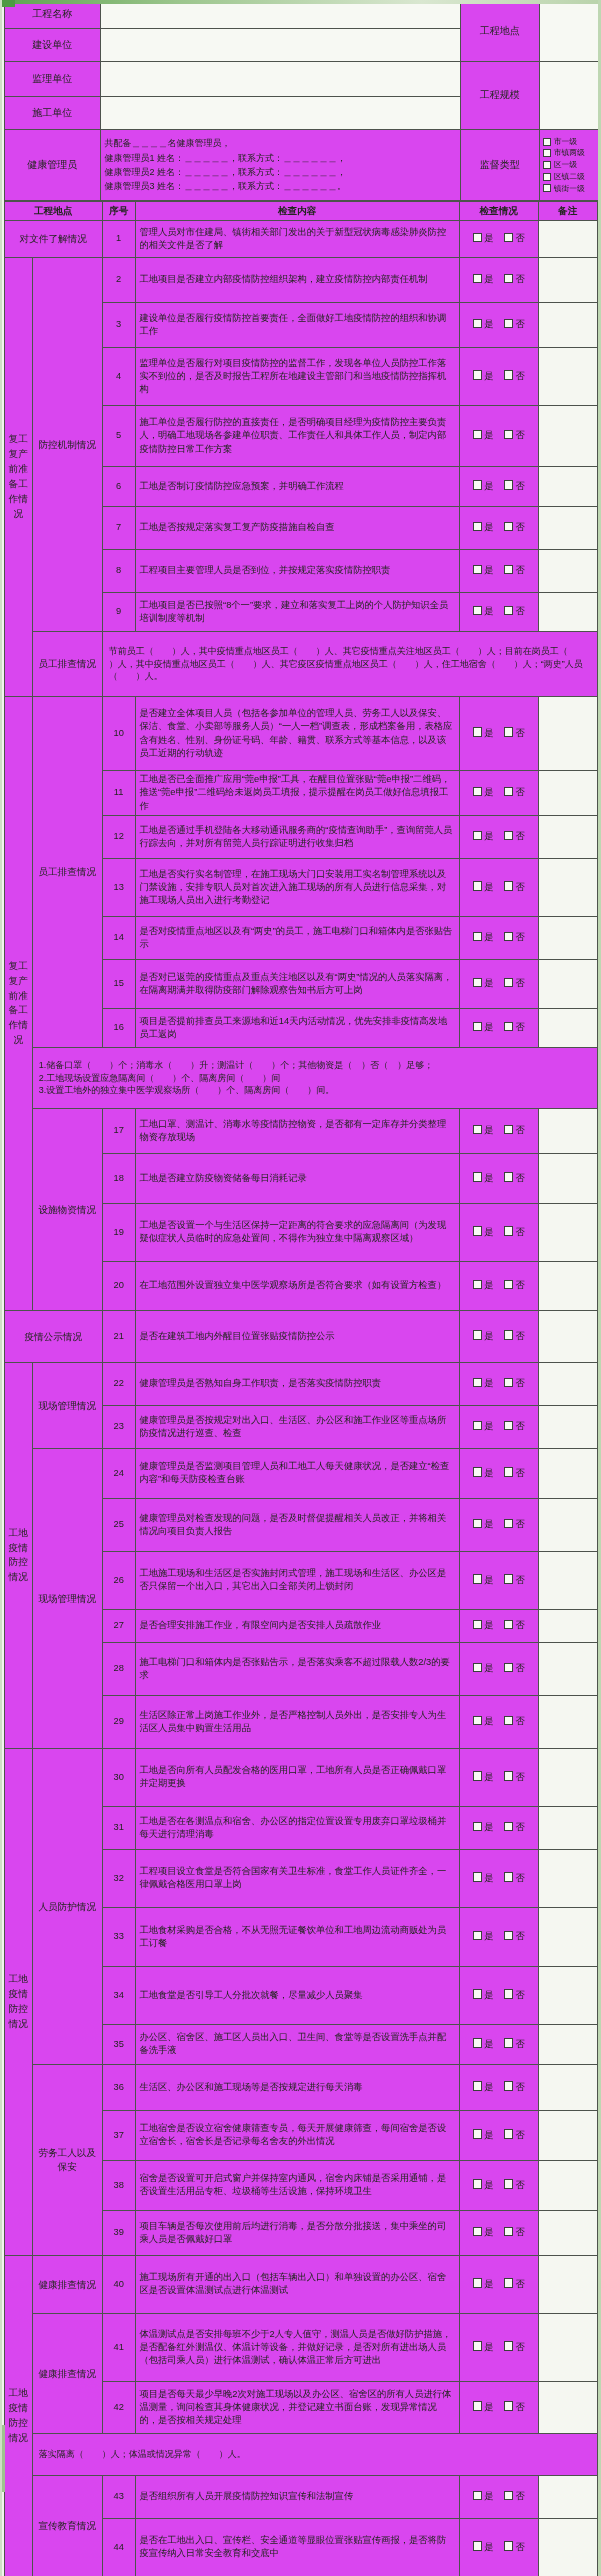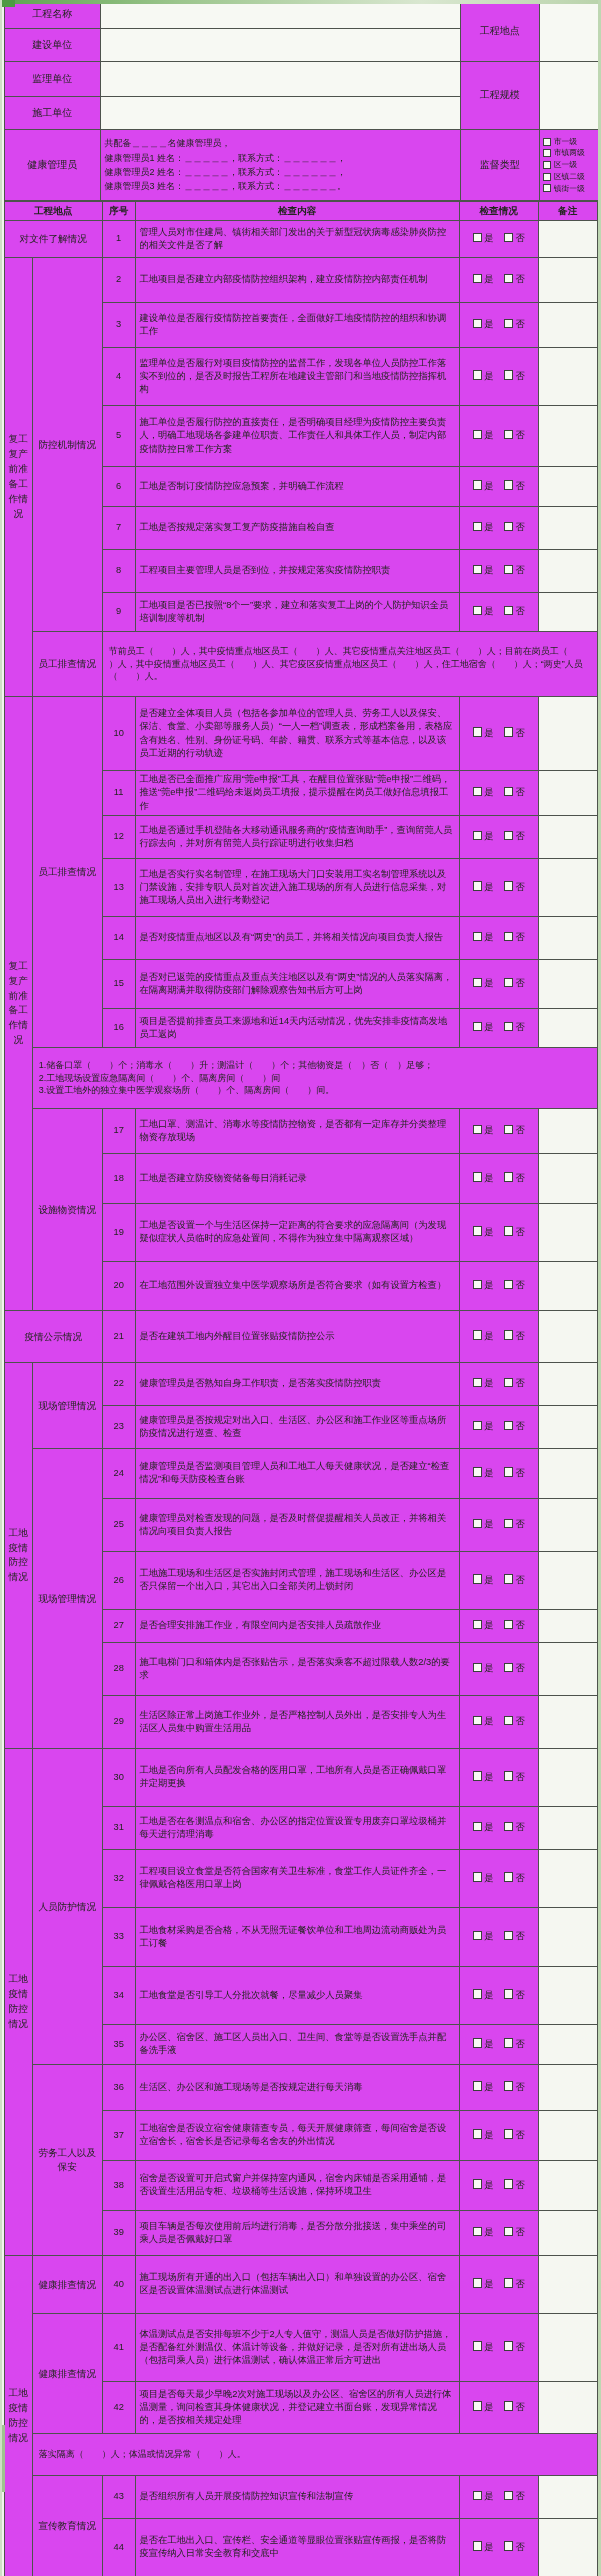--- a/index.html
+++ b/index.html
@@ -208,21 +208,21 @@
           <td class="rem"></td>
         </tr>
         <tr style="height: 58px;">
           <td class="num">13</td>
           <td class="txt">工地是否实行实名制管理，在施工现场大门口安装用工实名制管理系统以及门禁设施，安排专职人员对首次进入施工现场的所有人员进行信息采集，对施工现场人员出入进行考勤登记</td>
           <td class="chk"><span class="pair"><span class="box"></span><span>是</span></span><span class="pair"><span class="box"></span><span>否</span></span></td>
           <td class="rem"></td>
         </tr>
         <tr style="height: 43px;">
           <td class="num">14</td>
-          <td class="txt">是否对疫情重点地区以及有“两史”的员工，并将相关情况向项目负责人报告</td>
+          <td class="txt">是否对疫情重点地区以及有“两史”的员工，施工电梯门口和箱体内是否张贴告示</td>
           <td class="chk"><span class="pair"><span class="box"></span><span>是</span></span><span class="pair"><span class="box"></span><span>否</span></span></td>
           <td class="rem"></td>
         </tr>
         <tr style="height: 49px;">
           <td class="num">15</td>
           <td class="txt">是否对已返莞的疫情重点及重点关注地区以及有“两史”情况的人员落实隔离，在隔离期满并取得防疫部门解除观察告知书后方可上岗</td>
           <td class="chk"><span class="pair"><span class="box"></span><span>是</span></span><span class="pair"><span class="box"></span><span>否</span></span></td>
           <td class="rem"></td>
         </tr>
         <tr style="height: 39px; margin-left: 16px;">
@@ -278,21 +278,21 @@
         </tr>
         <tr style="height: 43px;">
           <td class="num">23</td>
           <td class="txt">健康管理员是否按规定对出入口、生活区、办公区和施工作业区等重点场所防疫情况进行巡查、检查</td>
           <td class="chk"><span class="pair"><span class="box"></span><span>是</span></span><span class="pair"><span class="box"></span><span>否</span></span></td>
           <td class="rem"></td>
         </tr>
         <tr style="height: 50px;">
           <td class="grp" rowspan="6">现场管理情况</td>
           <td class="num">24</td>
-          <td class="txt">健康管理员是否监测项目管理人员和工地工人每天健康状况，是否建立“检查情况”和每天防疫检查台账</td>
+          <td class="txt">健康管理员是否监测项目管理人员和工地工人每天健康状况，是否建立“检查内容”和每天防疫检查台账</td>
           <td class="chk"><span class="pair"><span class="box"></span><span>是</span></span><span class="pair"><span class="box"></span><span>否</span></span></td>
           <td class="rem"></td>
         </tr>
         <tr style="height: 53px;">
           <td class="num">25</td>
           <td class="txt">健康管理员对检查发现的问题，是否及时督促提醒相关人员改正，并将相关情况向项目负责人报告</td>
           <td class="chk"><span class="pair"><span class="box"></span><span>是</span></span><span class="pair"><span class="box"></span><span>否</span></span></td>
           <td class="rem"></td>
         </tr>
         <tr style="height: 58px;">

